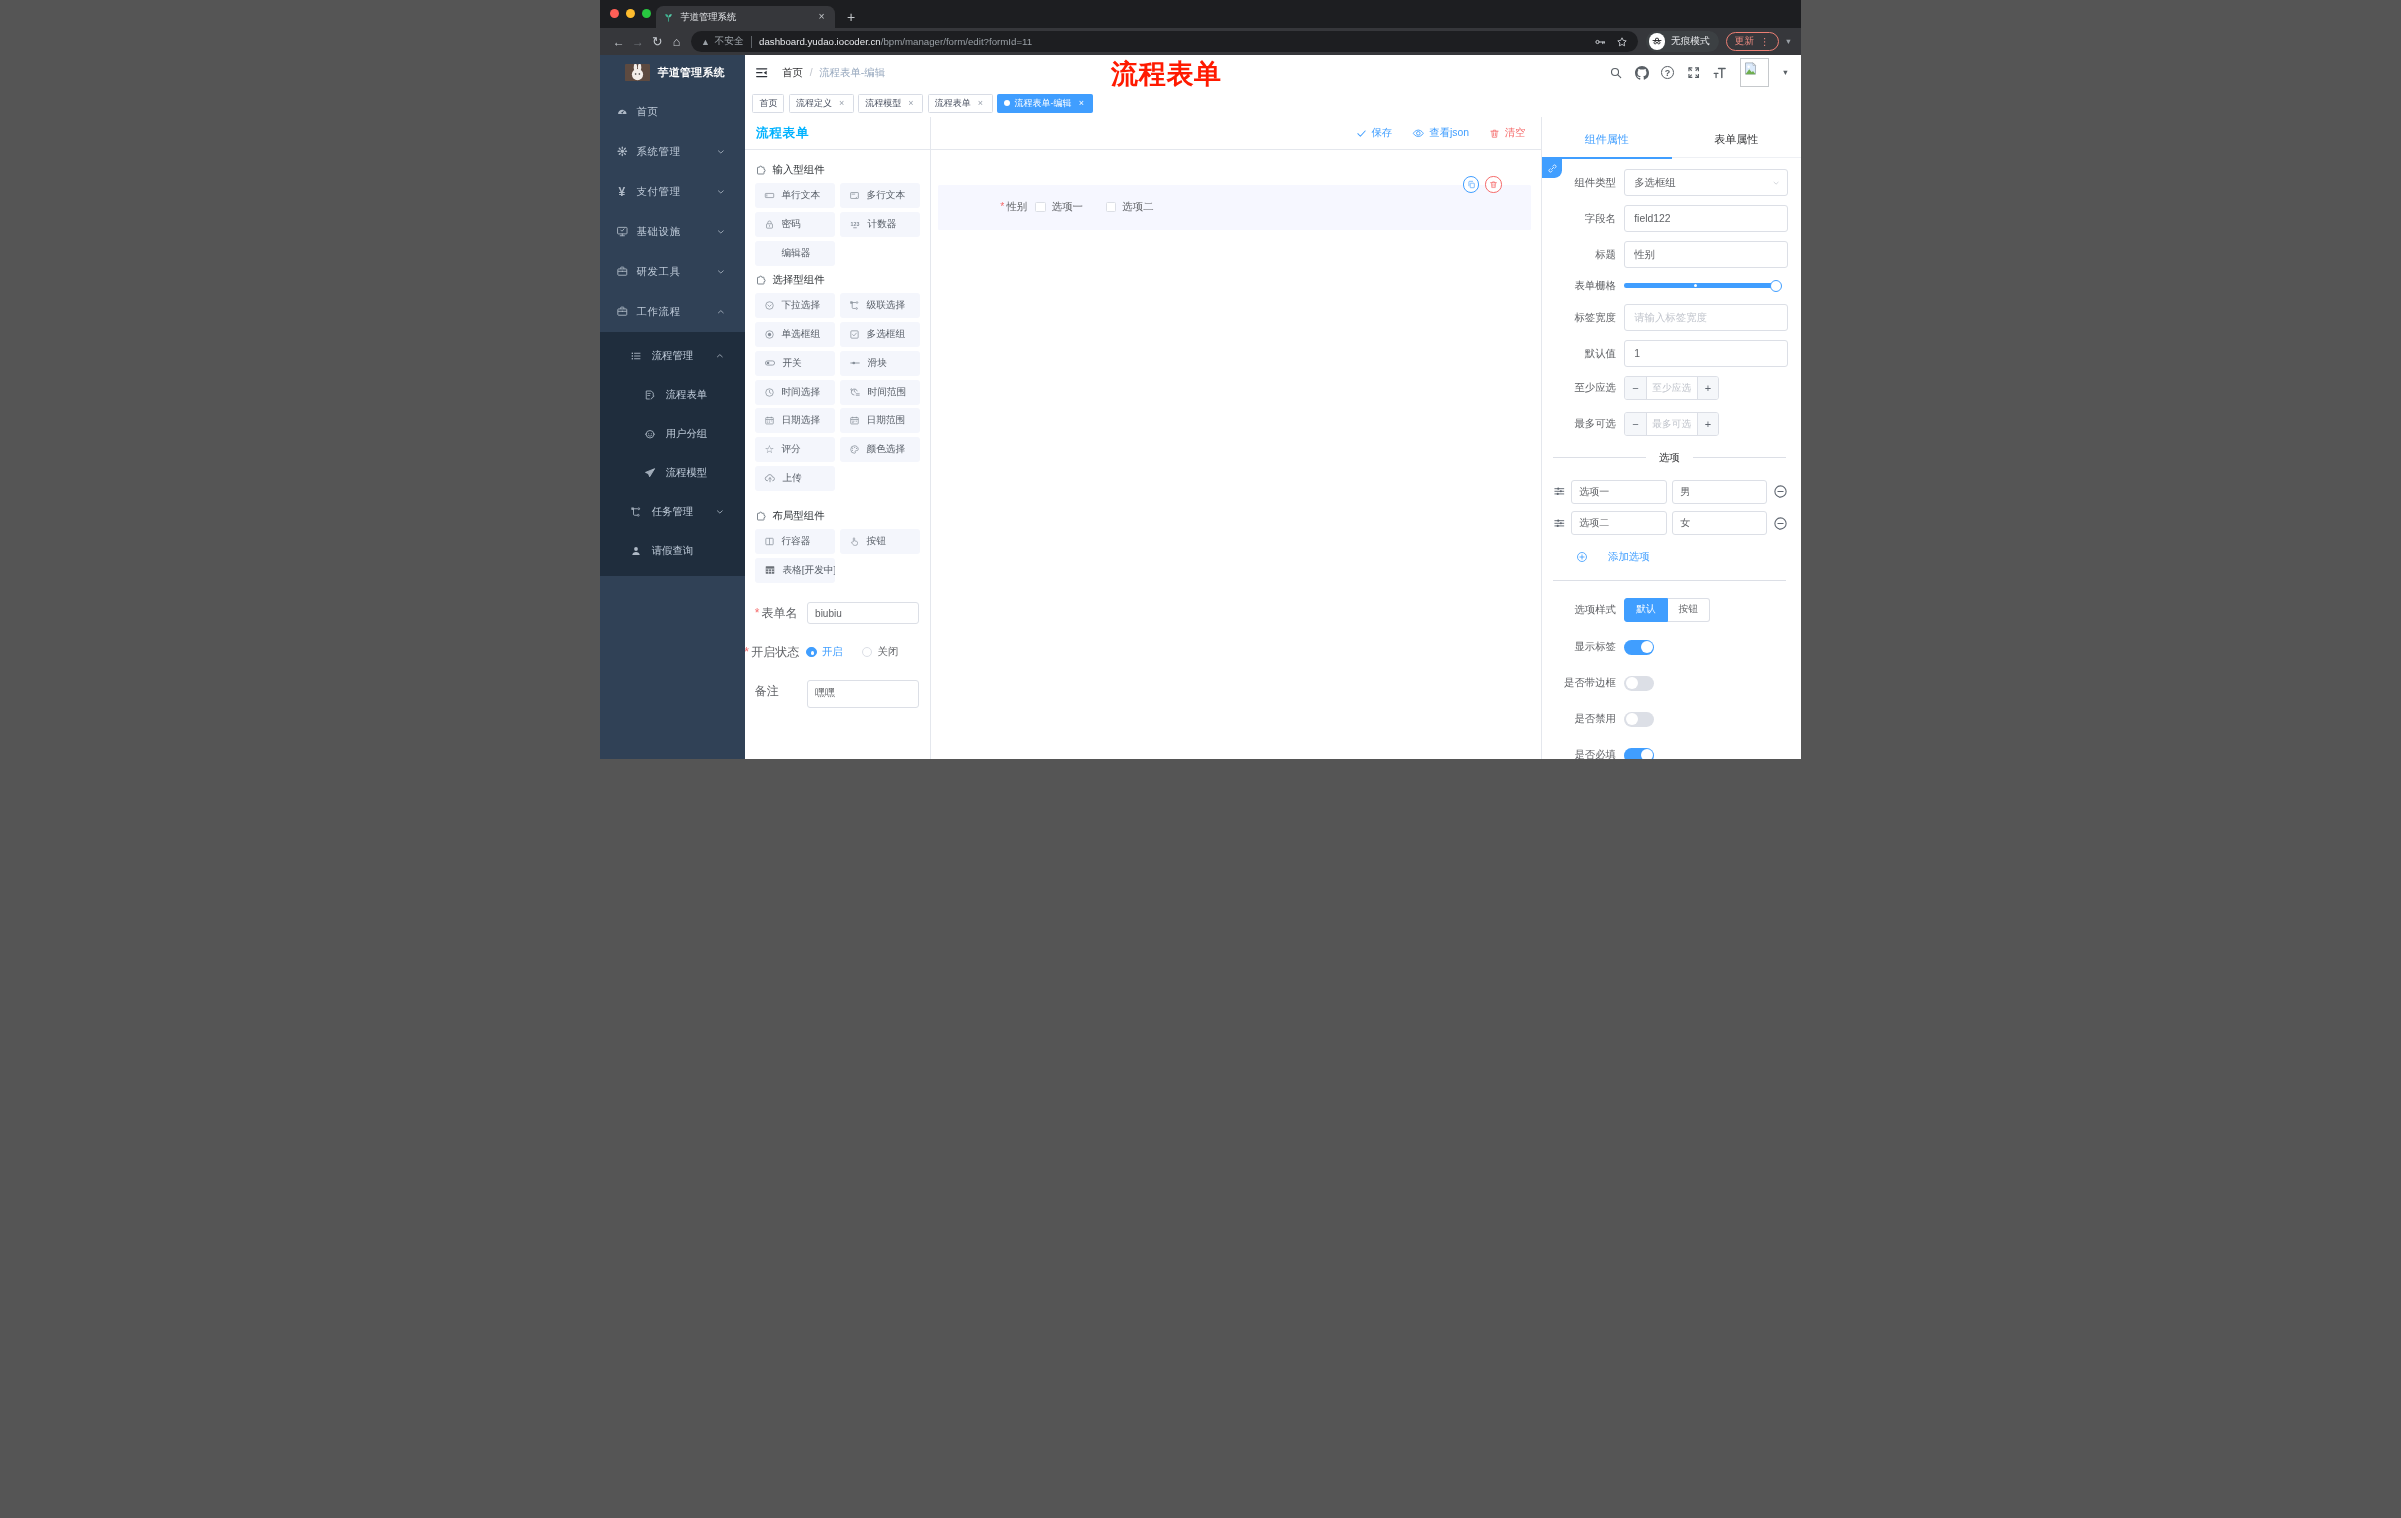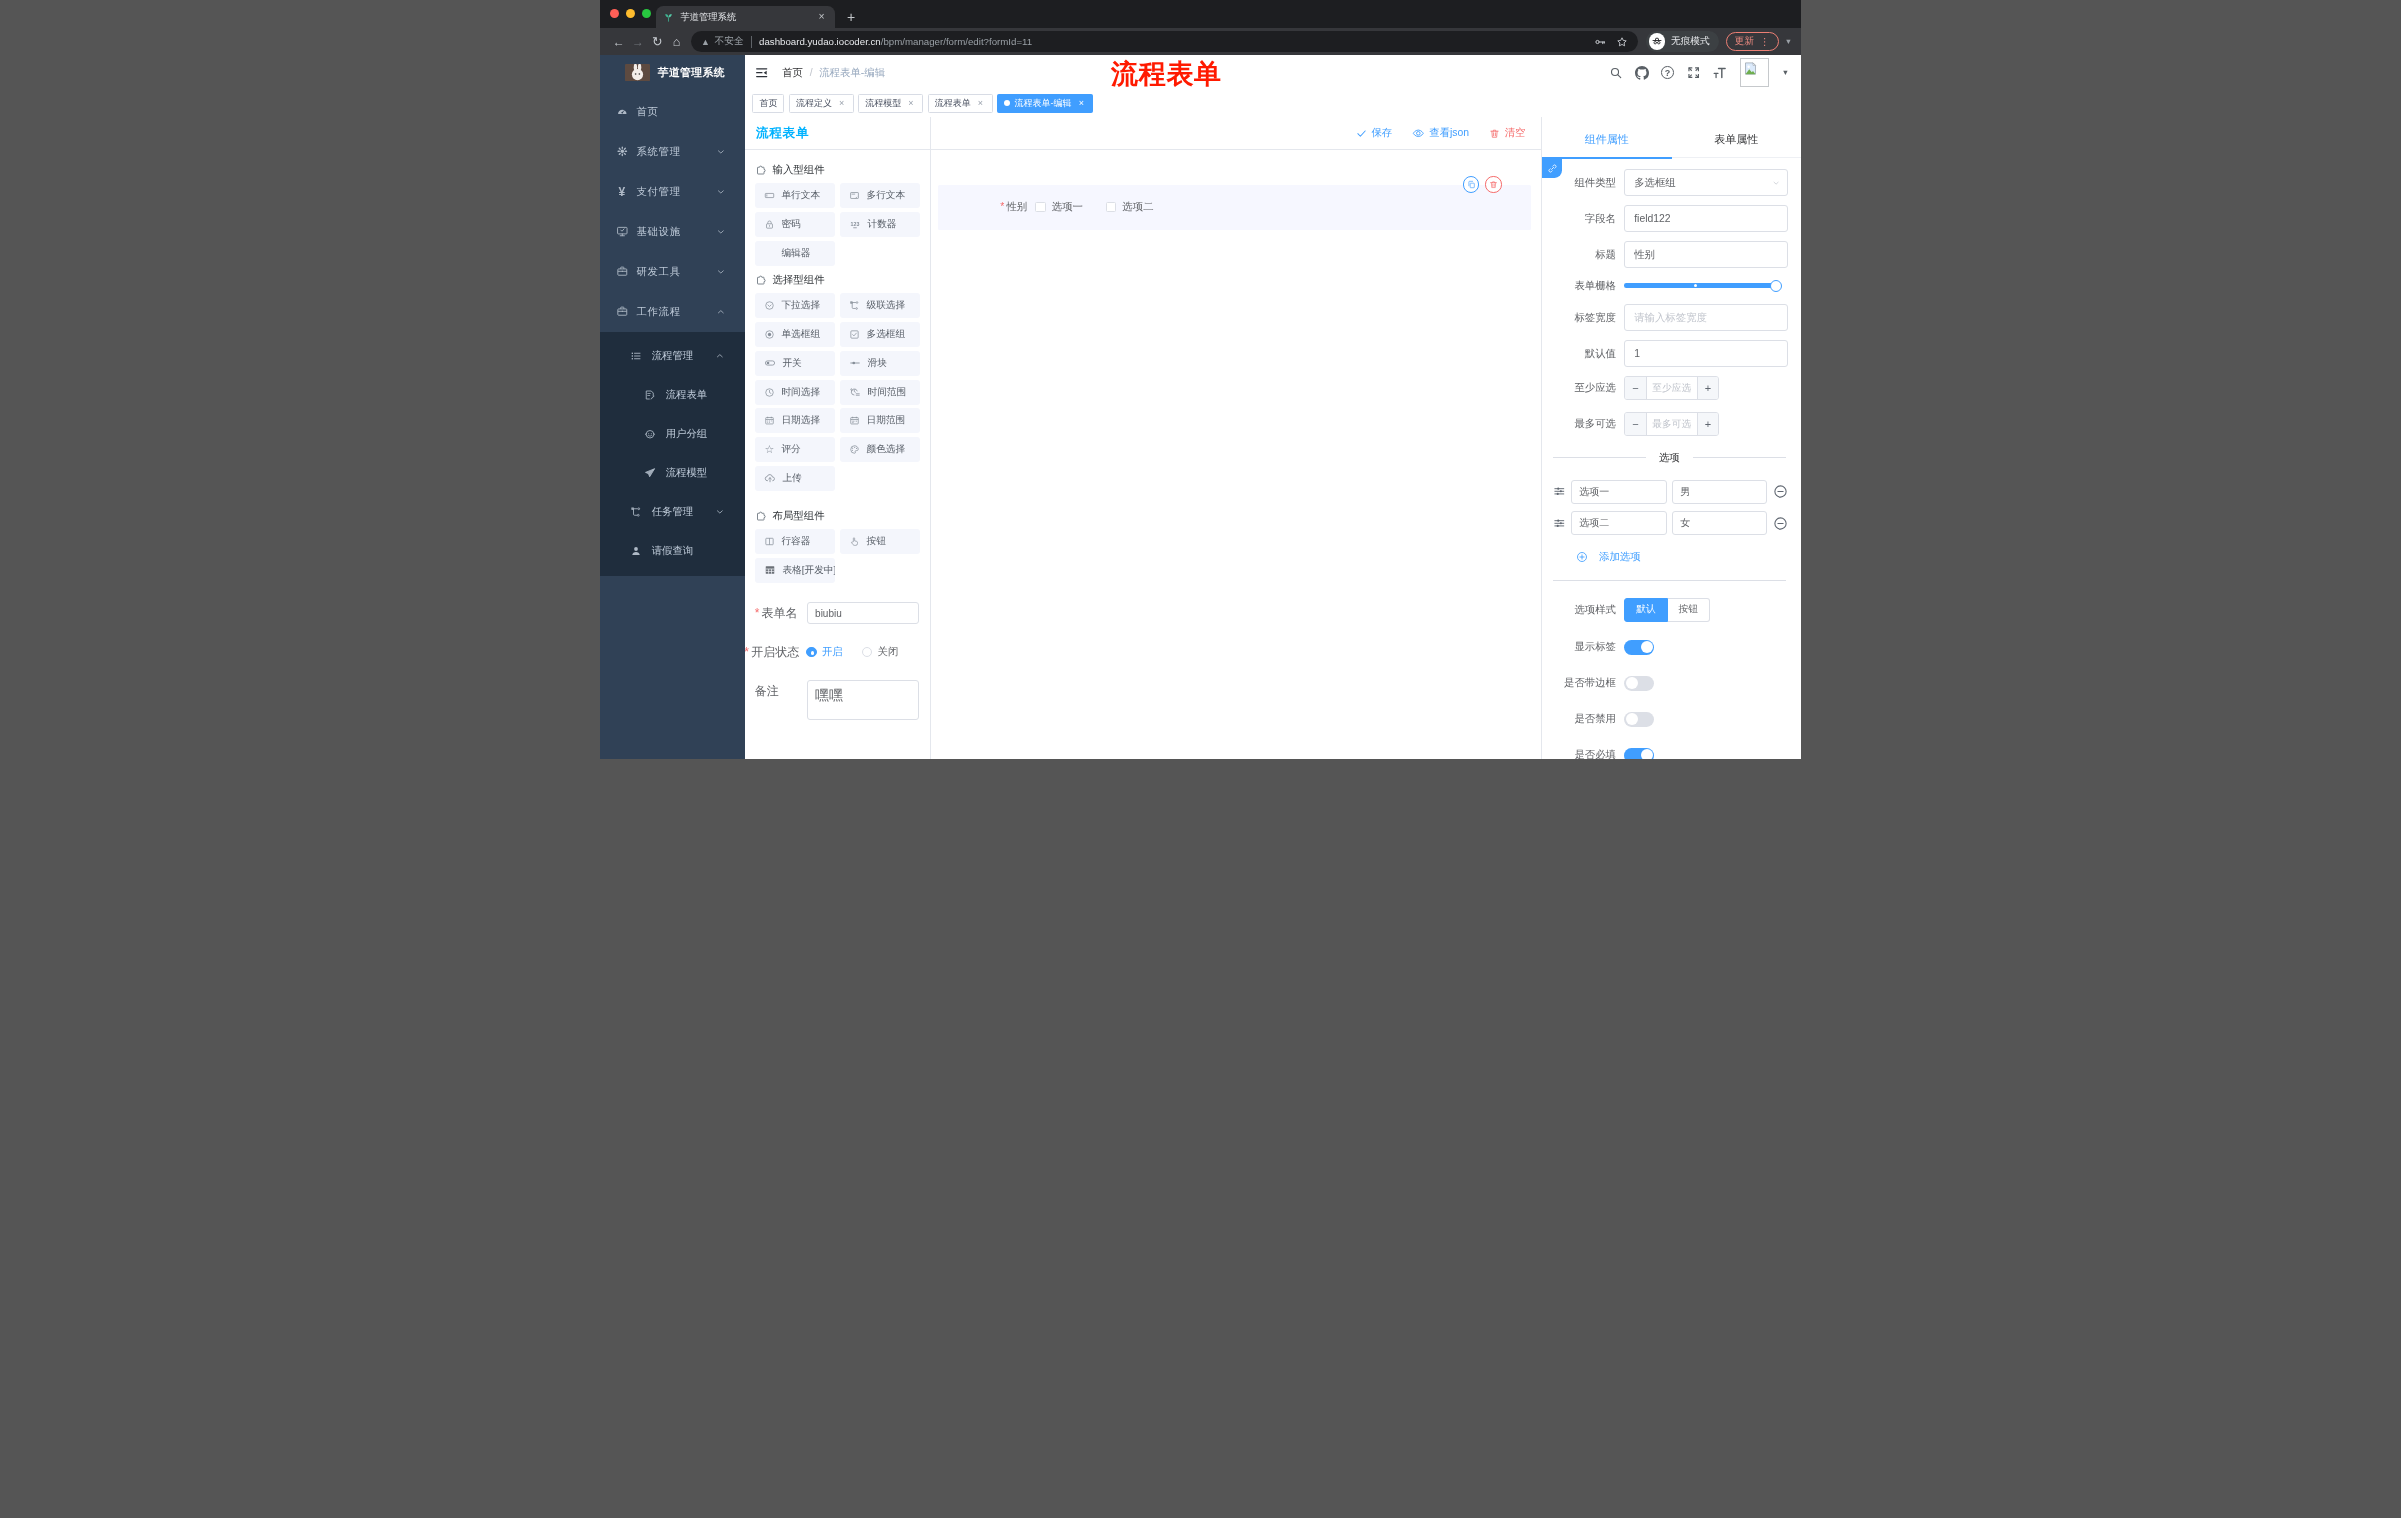--- a/index.html
+++ b/index.html
@@ -86,21 +86,21 @@
   .el-in{width:100%;height:22px;border:0.7px solid #dcdfe6;border-radius:3px;padding:0 7.4px;font-size:10px;color:#606266;
          outline:none;background:#fff;font-family:inherit}
   .el-in::placeholder{color:#c0c4cc}
   .m-ctl{flex:1;min-width:0;padding-right:1.5px}
   .radios{display:flex;align-items:center;gap:19.3px;height:22px}
   .radio{display:flex;align-items:center;gap:5.2px;font-size:10.4px;color:#606266;cursor:pointer}
   .rdot{width:10.4px;height:10.4px;border-radius:50%;border:0.7px solid #dcdfe6;background:#fff;position:relative}
   .radio.sel .rdot{background:#409eff;border-color:#409eff}
   .radio.sel .rdot::after{content:"";position:absolute;left:3.3px;top:3.3px;width:3.7px;height:3.7px;border-radius:50%;background:#fff}
   .radio.sel{color:#409eff}
-  .m-ta{width:100%;height:40px;border:0.7px solid #dcdfe6;border-radius:3px;padding:3.7px 7.4px;font-size:14px;color:#606266;
+  .m-ta{width:100%;height:28px;border:0.7px solid #dcdfe6;border-radius:3px;padding:3.7px 7.4px;font-size:10px;color:#606266;
         resize:none;outline:none;font-family:inherit;line-height:1.5}
   
   .canvas{flex:1;min-width:0;display:flex;flex-direction:column}
   .cv-head{height:33px;flex:none;border-bottom:0.7px solid #e4e7ed;display:flex;justify-content:flex-end;
            gap:20px;padding:0 15.6px}
   .act{display:flex;align-items:center;gap:4.5px;font-size:10.4px;cursor:pointer}
   .act.blue{color:#409eff}
   .act.red{color:#f56c6c}
   .board{flex:1;padding:12.6px 10.4px 0 7.4px;position:relative}
   .f-row{display:flex;align-items:center}
@@ -143,21 +143,21 @@
   .st-val{flex:1;display:flex;align-items:center;justify-content:center;font-size:9.7px;color:#c0c4cc;white-space:nowrap}
   .stp-row{margin-bottom:12px}
   .divider{position:relative;text-align:center;margin:13.4px 0 15px;height:15px}
   .divider::before{content:"";position:absolute;left:1.5px;right:1.5px;top:7.4px;height:0.7px;background:#dcdfe6}
   .divider span{position:relative;background:#fff;padding:0 13.4px;font-size:10.4px;color:#303133;z-index:1}
   .opt-row{display:flex;align-items:center;gap:5.2px;margin-bottom:7.4px;padding-left:2.2px}
   .opt-row .ic{color:#5f6670;flex:none;cursor:grab}
   .opt-in{flex:1;min-width:0;height:24px;border:0.7px solid #dcdfe6;border-radius:3px;padding:0 7.4px;font-size:10px;
           color:#606266;outline:none;font-family:inherit}
   .minusc{color:#f56c6c;flex:none;cursor:pointer}
-  .add-opt{display:flex;align-items:center;gap:11px;color:#409eff;font-size:10.4px;margin:15px 0 0 25px;cursor:pointer}
+  .add-opt{display:flex;align-items:center;gap:20px;color:#409eff;font-size:10.4px;margin:15px 0 0 25px;cursor:pointer}
   .sep{border:none;border-top:0.7px solid #dcdfe6;margin:16.3px 1.5px 16.3px}
   .seg{display:flex}
   .seg-btn{height:24px;padding:0 11px;display:flex;align-items:center;font-size:9.7px;cursor:pointer}
   .seg-btn.on{background:#409eff;color:#fff;border:0.7px solid #409eff;border-radius:3px 0 0 3px}
   .seg-btn.off2{background:#fff;color:#606266;border:0.7px solid #dcdfe6;border-left:none;border-radius:0 3px 3px 0}
   .tgl-row{display:flex;align-items:center;margin-bottom:21px}
   .switch{width:30px;height:15px;border-radius:7.4px;position:relative;cursor:pointer;flex:none}
   .switch.on{background:#409eff}.switch.off{background:#dcdfe6}
   .switch::after{content:"";position:absolute;top:1.5px;width:12px;height:12px;border-radius:50%;background:#fff}
   .switch.on::after{right:1.5px}.switch.off::after{left:1.5px}

